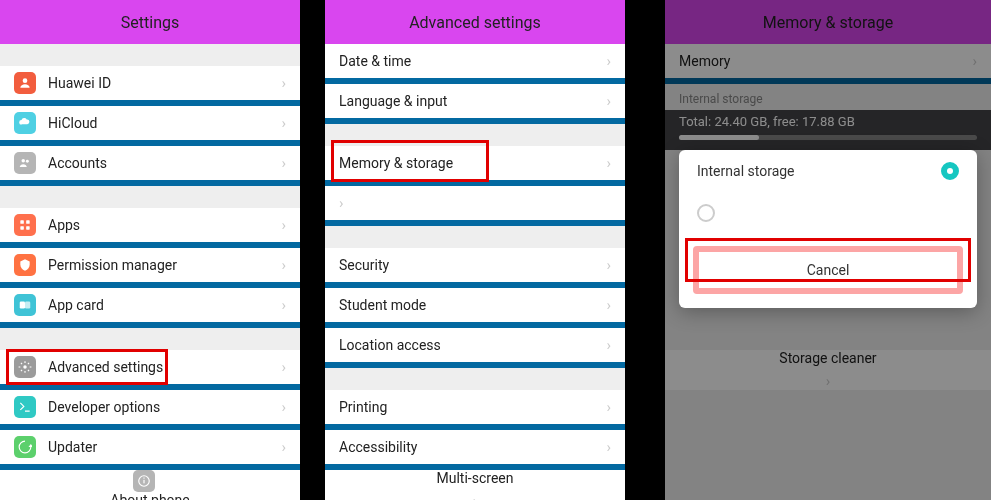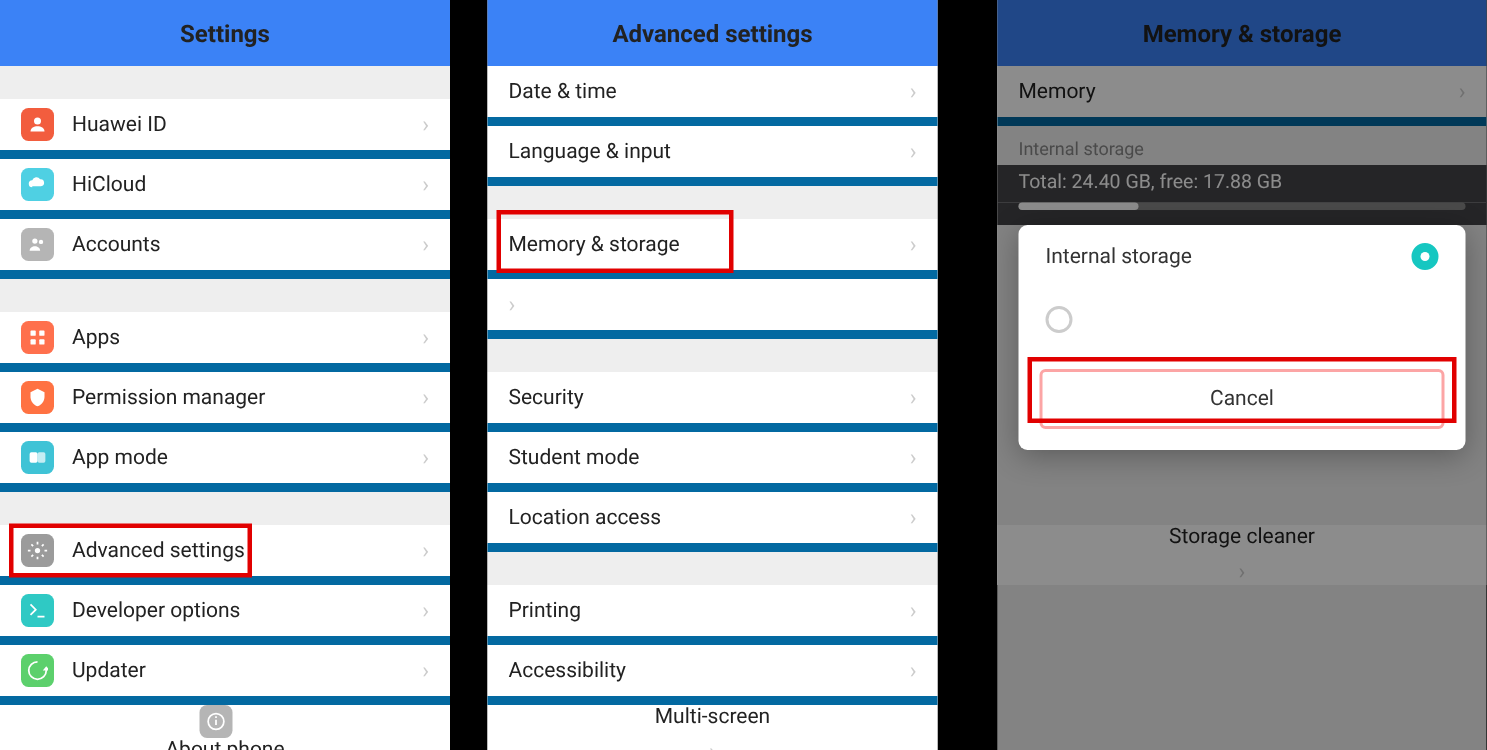--- a/index.html
+++ b/index.html
@@ -21,26 +21,26 @@
     flex-shrink: 0;
   }
   .gap {
     background: #000;
     flex-shrink: 0;
   }
   .gap1 { width: 25px; }
   .gap2 { width: 40px; }
   .header {
     height: 44px;
-    background: #3b82f6;
+    background: #d946ef;
     display: flex;
     align-items: center;
     justify-content: center;
     font-size: 16px;
-    font-weight: 700;
+    font-weight: 400;
     color: #222;
   }
   .spacer-row {
     height: 22px;
     background: #eeeeee;
   }
   .row {
     background: #fff;
     height: 40px;
     display: flex;
@@ -153,21 +153,21 @@
   }
   .radio.selected::after {
     content: "";
     width: 6px;
     height: 6px;
     background: #fff;
     border-radius: 50%;
   }
   .dialog-cancel {
     margin: 12px 14px 4px;
-    border: 2px solid #fca5a5;
+    border: 6px solid #fca5a5;
     border-radius: 4px;
     text-align: center;
     padding: 10px 0;
     font-size: 14px;
     color: #333;
   }
   .dialog .highlight-d {
     position: absolute;
     border: 3px solid #e10000;
     left: 6px;
@@ -240,21 +240,21 @@
     <span class="label">Permission manager</span>
     <span class="chev">›</span>
   </div>
   <div class="row">
     <div class="icon" style="background:#3fc3d6">
         <svg viewBox="0 0 24 24" fill="#fff">
           <rect x="3" y="6" width="9" height="12" rx="2"></rect>
           <rect x="12" y="6" width="9" height="12" rx="2" opacity="0.7"></rect>
         </svg>
       </div>
-    <span class="label">App mode</span>
+    <span class="label">App card</span>
     <span class="chev">›</span>
   </div>
 
   <div class="spacer-row"></div>
 
   <div class="row" style="position:relative">
     <div class="icon" style="background:#9b9b9b">
         <svg viewBox="0 0 24 24" fill="#fff">
           <circle cx="12" cy="12" r="3"></circle>
           <path d="M12 2v3M12 19v3M4 12H1M23 12h-3M5 5l2 2M17 17l2 2M5 19l2-2M17 7l2-2" stroke="#fff" stroke-width="2"></path>

